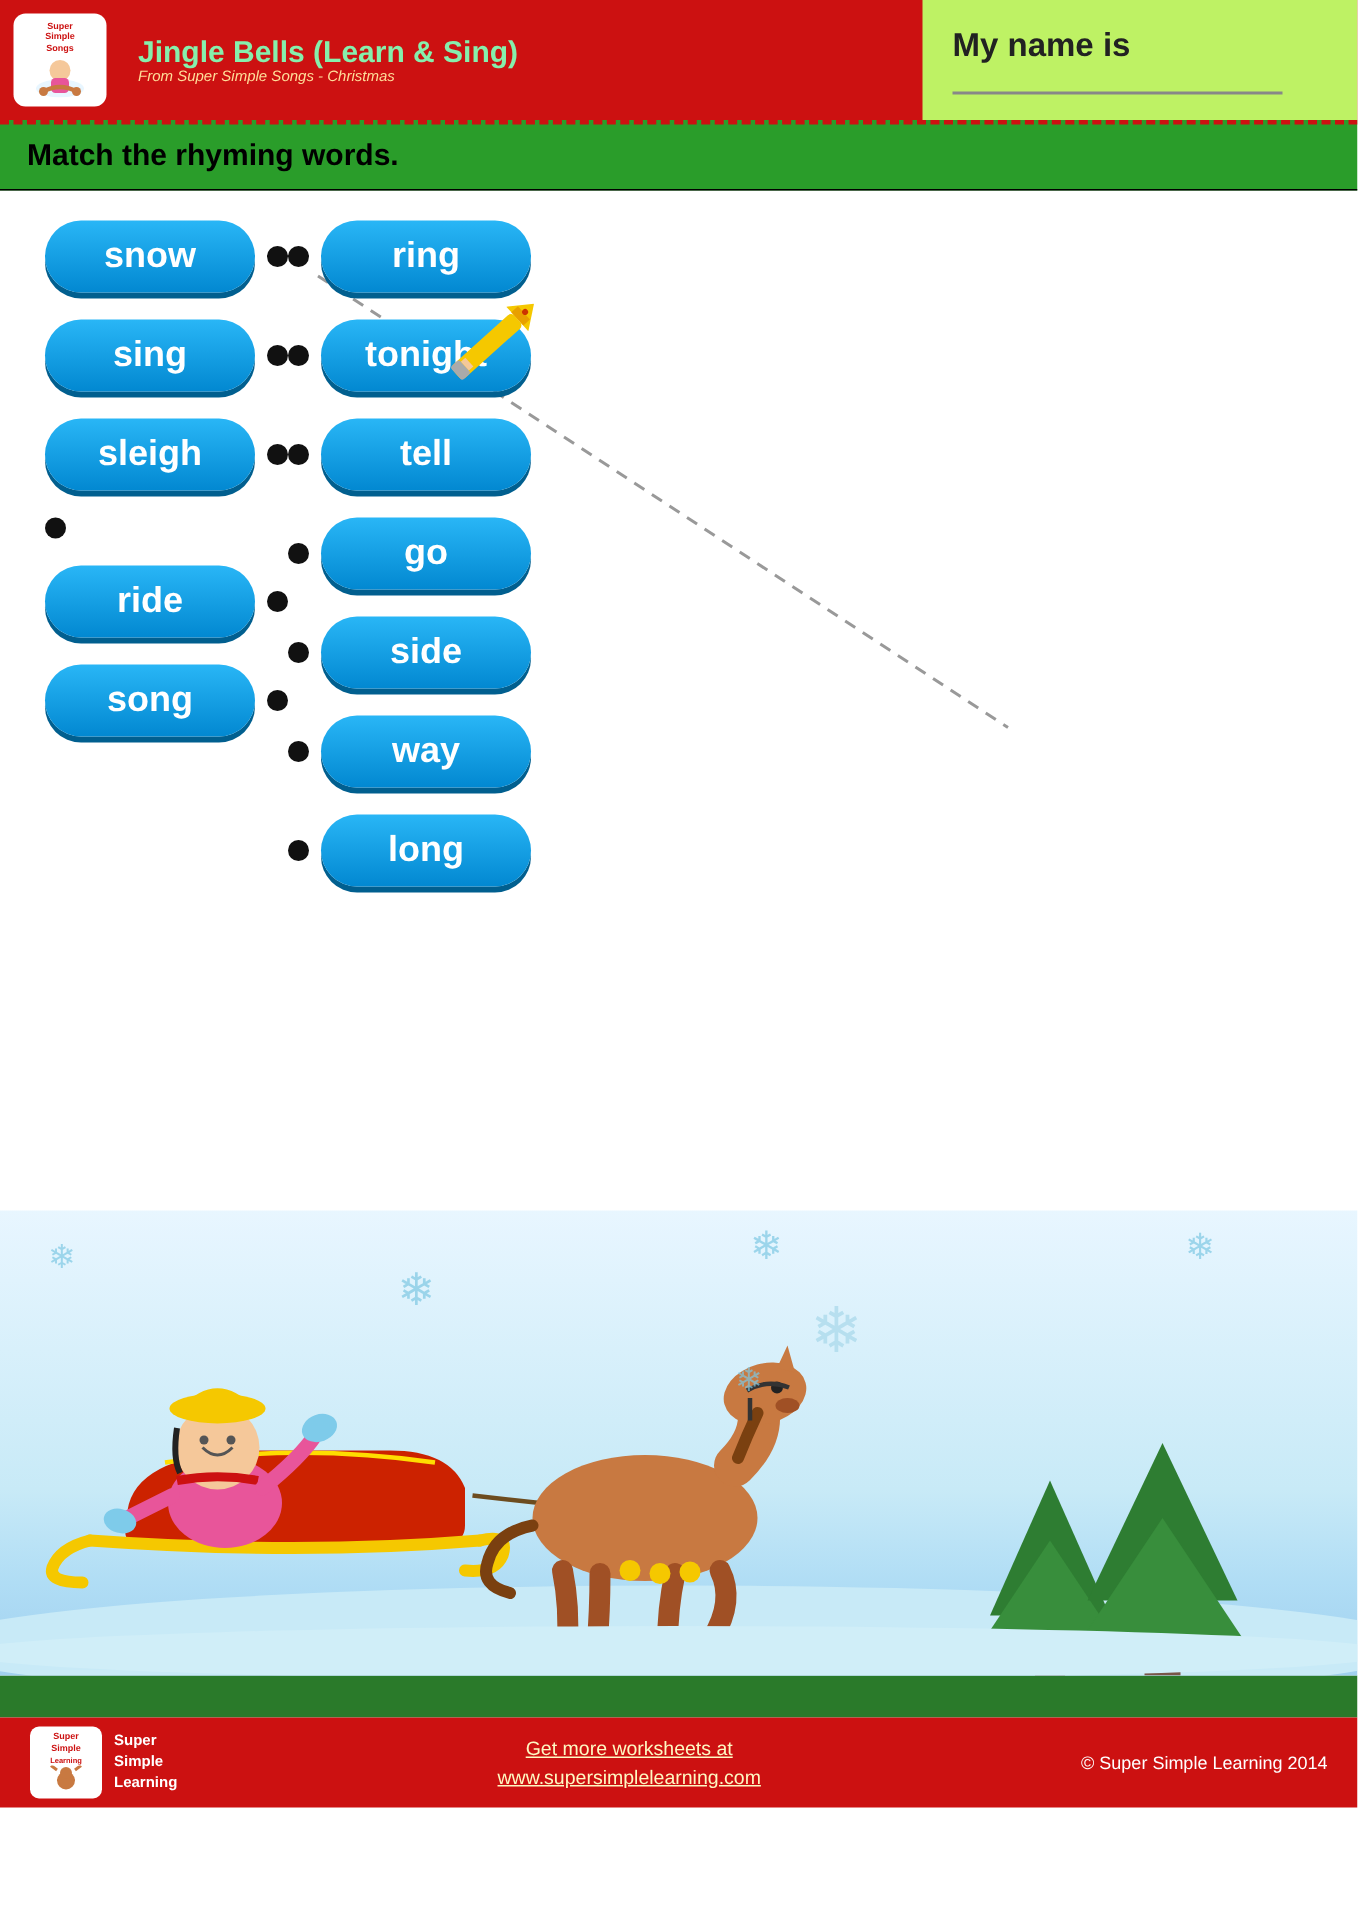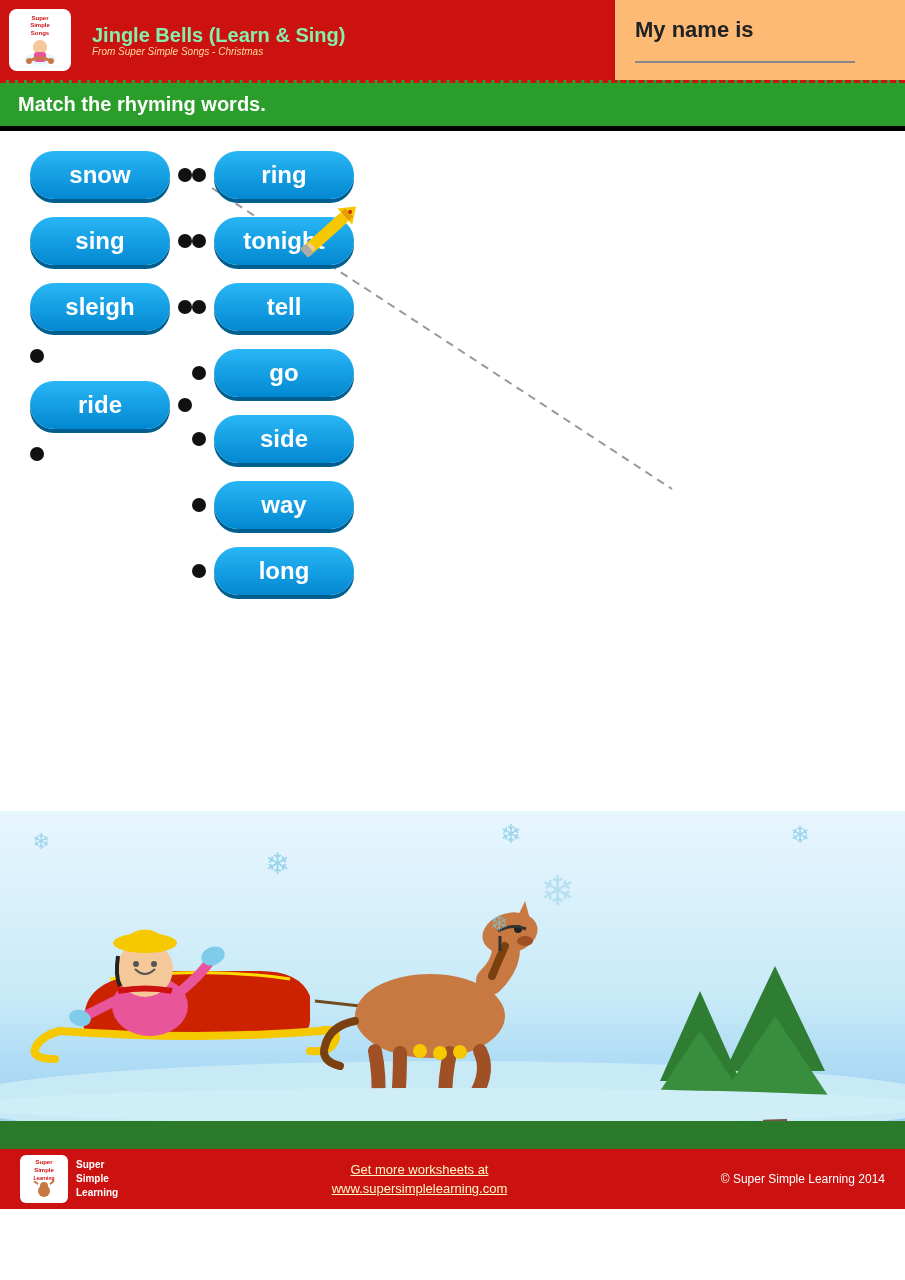--- a/index.html
+++ b/index.html
@@ -57,46 +57,46 @@
       font-weight: 900;
       line-height: 1.1;
     }
     .header-title p {
       color: #ffdd99;
       font-size: 10px;
       font-style: italic;
     }
     .header-name-box {
       width: 290px;
-      background: #fdba74;
+      background: #bef264;
       display: flex;
       flex-direction: column;
       justify-content: center;
       padding: 10px 20px;
     }
     .header-name-box .name-label {
       font-size: 22px;
       font-weight: bold;
       color: #222;
     }
     .name-line {
       margin-top: 18px;
       border-bottom: 2px solid #888;
       width: 220px;
     }
 
     
     .instruction-bar {
       background: #2a9d2a;
-      color: #ffffff;
+      color: #000000;
       font-size: 20px;
       font-weight: bold;
       padding: 10px 18px;
       border-top: 3px dashed #cc1111;
-      border-bottom: 5px solid #000000;
+      border-bottom: 1px solid #000000;
     }
 
     
     .main-content {
       position: relative;
       padding: 20px 0;
       min-height: 660px;
     }
 
     
@@ -306,20 +306,21 @@
         <div class="dot"></div>
       </div>
       <div class="word-item left">
         <div class="dot"></div>
       </div>
       <div class="word-item left">
         <button class="word-btn">ride</button>
         <div class="dot"></div>
       </div>
       <div class="word-item left">
+        <button class="word-btn">song</button>
         <div class="dot"></div>
       </div>
     </div>
 
     <div class="right-column">
       <div class="word-item right">
         <button class="word-btn">ring</button>
         <div class="dot"></div>
       </div>
       <div class="word-item right">

